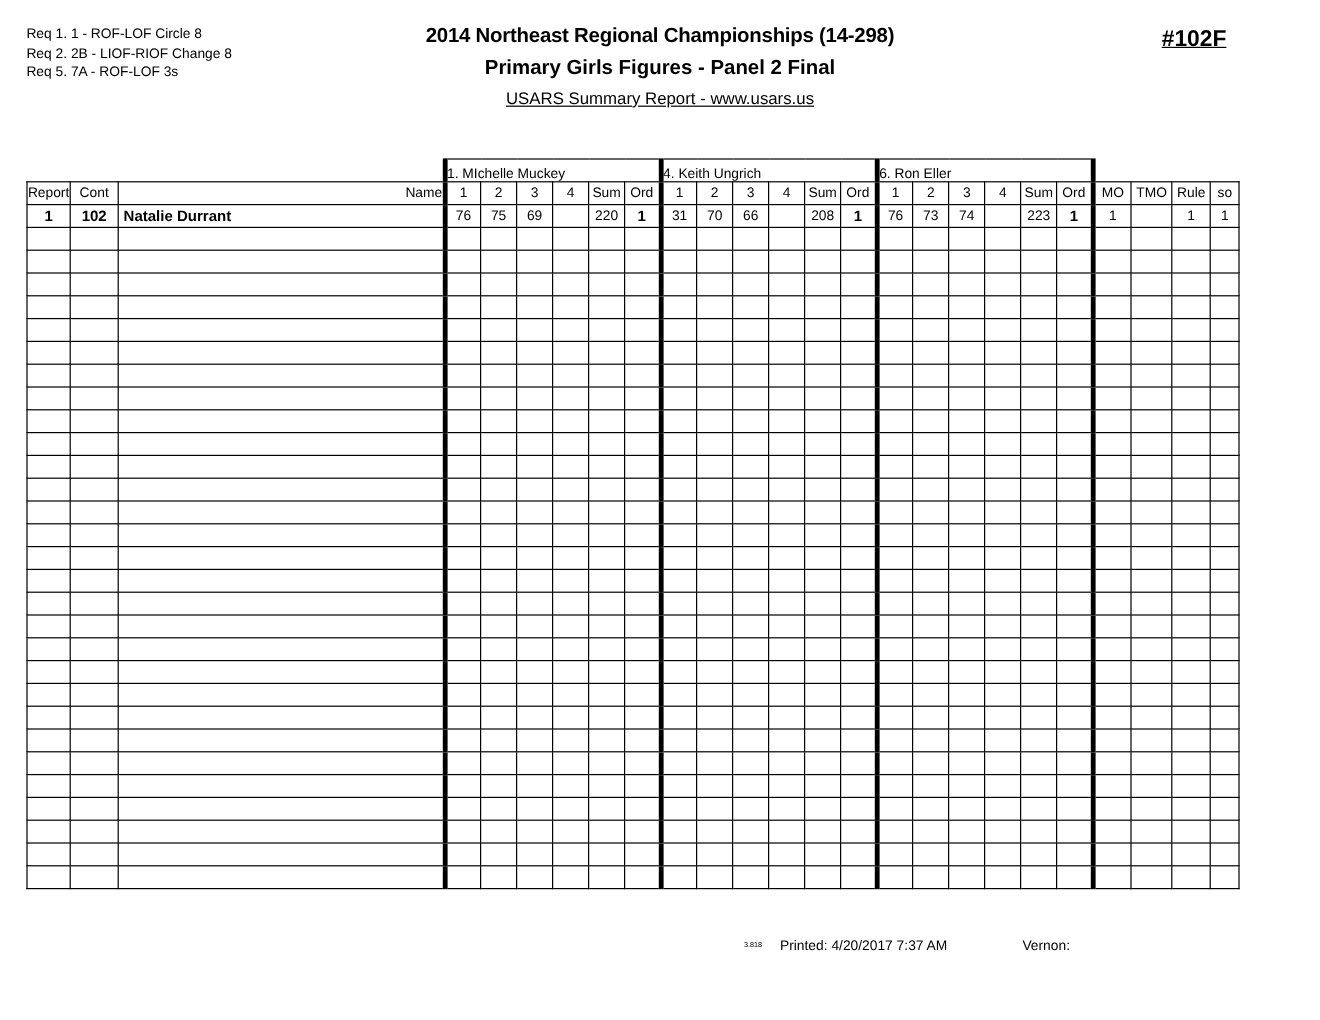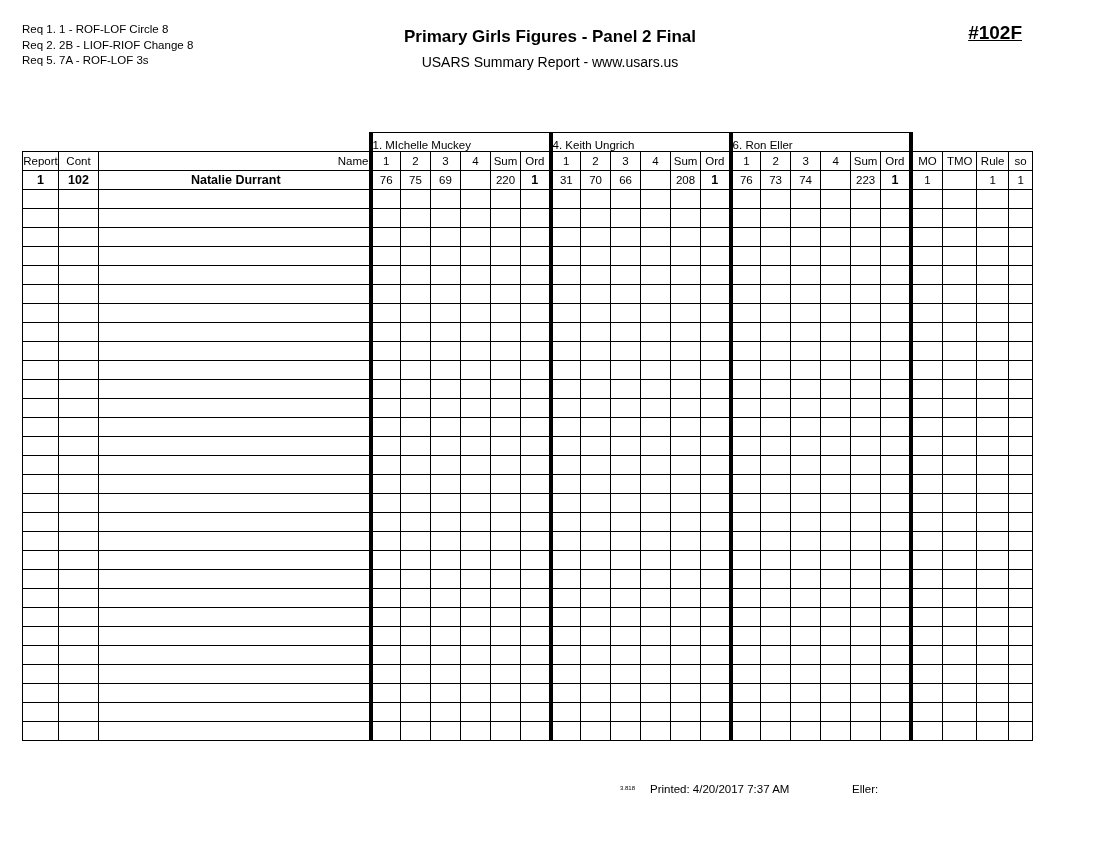--- a/index.html
+++ b/index.html
@@ -44,20 +44,21 @@
     margin-top: 2px;
   }
   .header .title-event {
     font-size: 17px;
     font-weight: bold;
     margin-top: 7px;
   }
   .header .title-report {
     font-size: 14px;
     margin-top: 7px;
+    text-decoration: underline;
   }
 
   
   .entry-code {
     position: absolute;
     right: 78px;
     top: 22px;
     font-size: 19px;
     font-weight: bold;
     text-decoration: underline;
@@ -115,21 +116,21 @@
     text-align: right;
     padding-left: 4px;
   }
 
   
   .data td {
     height: 20px;
     text-align: center;
   }
   .data td.left {
-    text-align: center;
+    text-align: left;
     padding-left: 4px;
   }
   .data td.bold {
     font-weight: bold;
     font-size: 12.5px;
   }
   .data td.num {
     text-align: center;
     font-size: 11.5px;
   }
@@ -167,20 +168,21 @@
 </head>
 <body>
 
 <div class="reqs">
   <div class="req-line">Req 1.  1 - ROF-LOF Circle 8</div>
   <div class="req-line">Req 2.  2B - LIOF-RIOF Change 8</div>
   <div class="req-line">Req 5.  7A - ROF-LOF 3s</div>
 </div>
 
 <div class="header">
+  <div class="title-main">2014 Northeast Regional Championships (14-298)</div>
   <div class="title-event">Primary Girls Figures - Panel 2 Final</div>
   <div class="title-report">USARS Summary Report - www.usars.us</div>
 </div>
 
 <div class="entry-code">#102F</div>
 
 <div class="sheet">
   <table class="grid">
     <colgroup>
       <col style="width:36px">
@@ -1068,14 +1070,14 @@
           <td></td>
           <td></td>
         </tr>
       </tbody>
   </table>
 </div>
 
 <div class="footer">
   <span class="tiny">3.818</span>
   <span class="printed">Printed:  4/20/2017  7:37 AM</span>
-  <span class="scorer">Eller:</span>
+  <span class="scorer">Vernon:</span>
 </div>
 
 </body></html>

